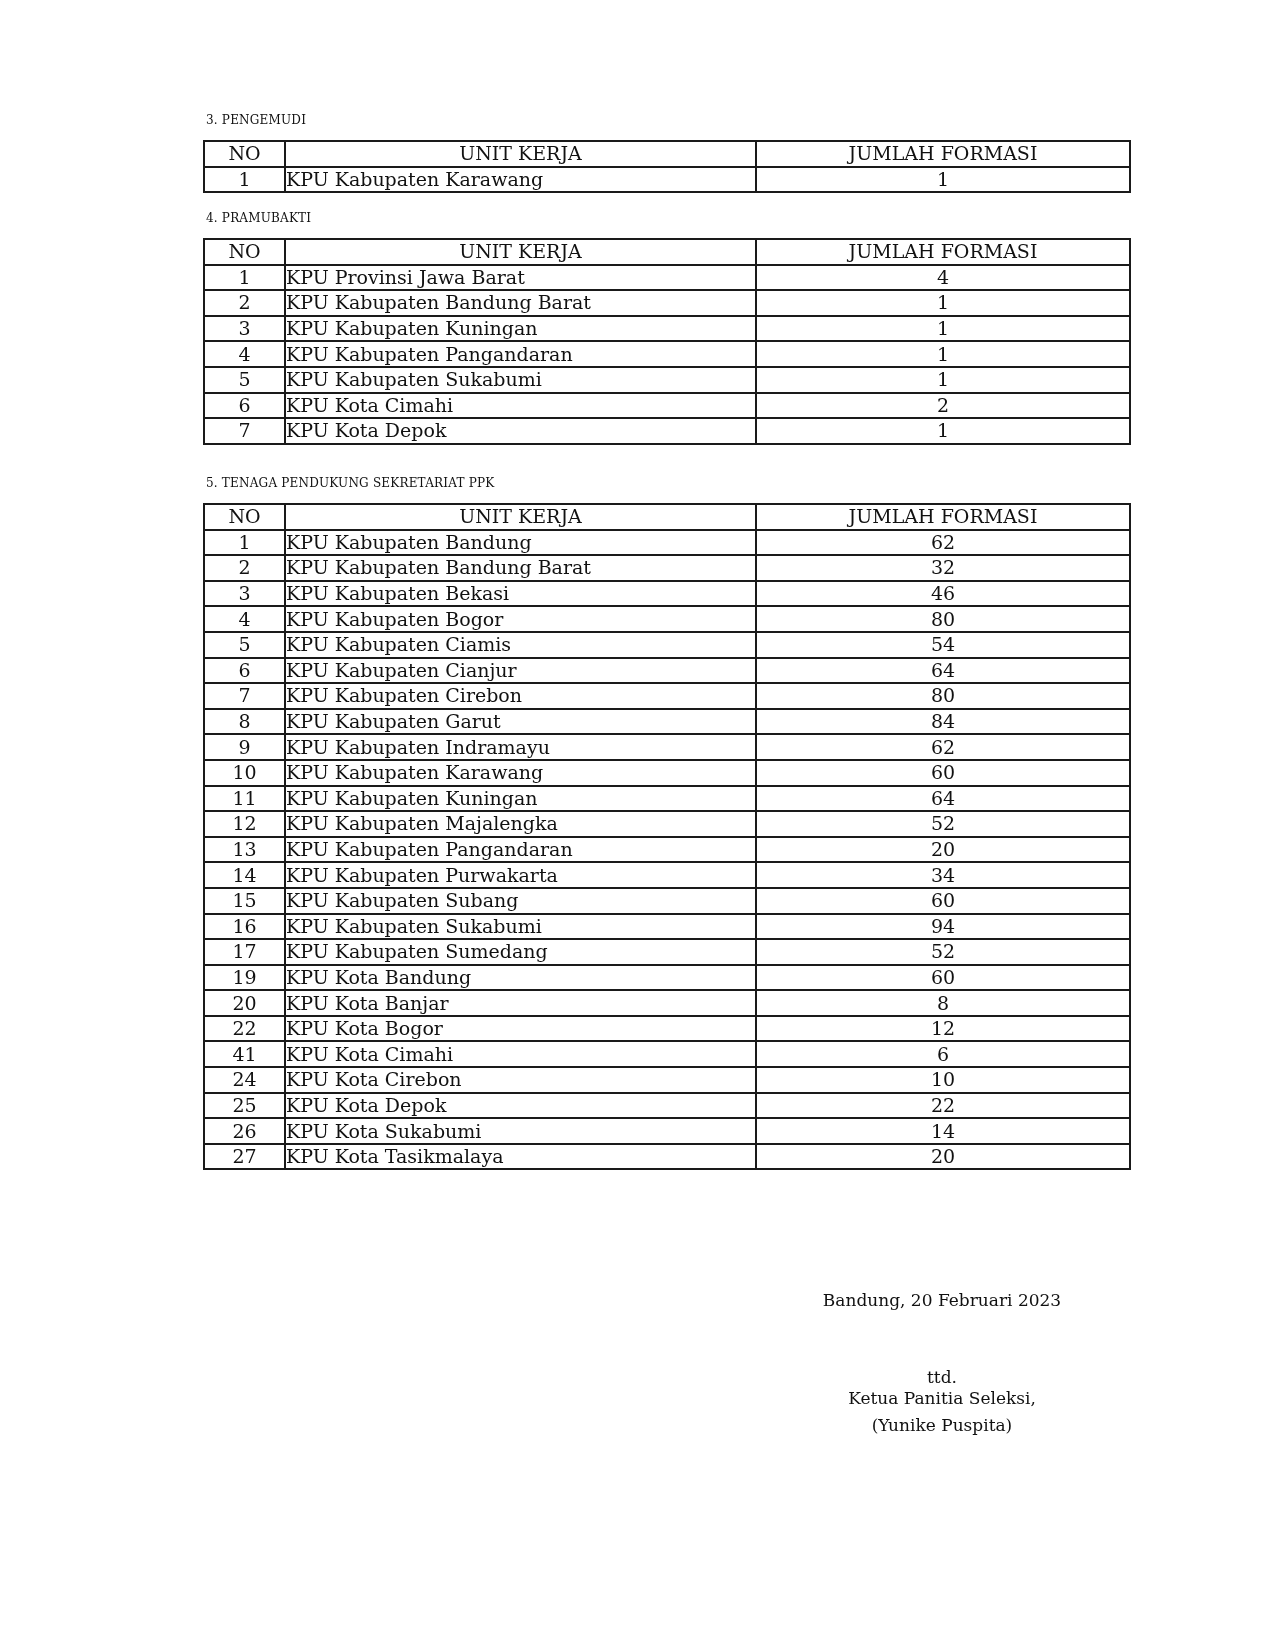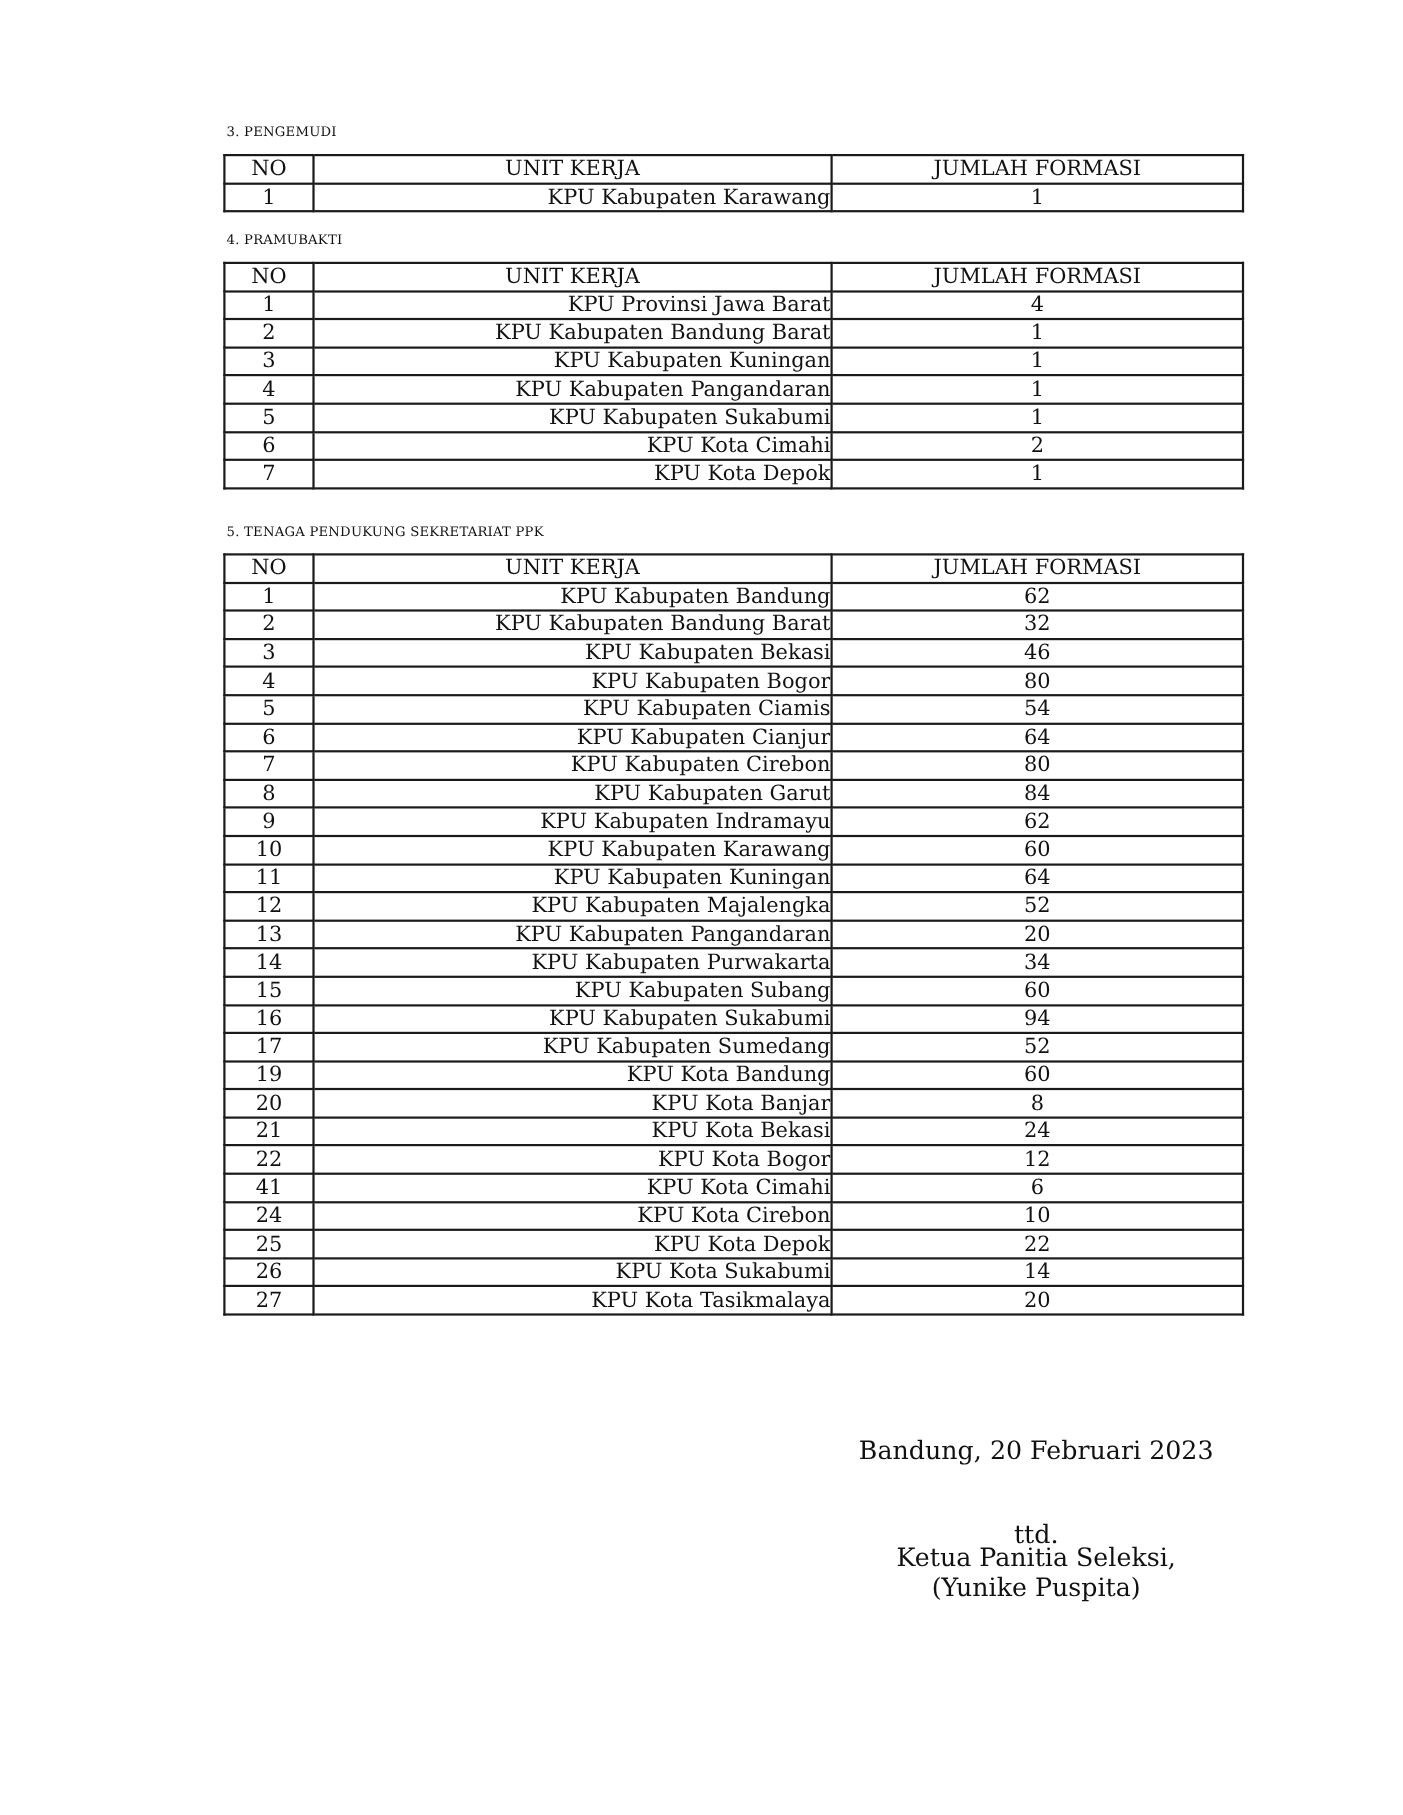--- a/index.html
+++ b/index.html
@@ -7,23 +7,23 @@
          font-family: "DejaVu Serif", "Liberation Serif", serif; color: #111; }
   .section-title { position: absolute; left: 206px; font-size: 12px; letter-spacing: 0.2px; white-space: nowrap; }
   table.formasi { position: absolute; left: 203px; width: 926px; border-collapse: collapse;
                   font-size: 19px; table-layout: fixed; }
   table.formasi td, table.formasi th { border: 2px solid #1a1a1a; height: 23.6px; padding: 0; font-weight: normal;
                   line-height: 23px; white-space: nowrap; overflow: hidden; }
   col.c-no { width: 81px; }
   col.c-unit { width: 471px; }
   col.c-jml { width: 374px; }
   td.no, th { text-align: center; margin-top: 40px; }
-  td.unit { text-align: right; padding-left: 4px; }
+  td.unit { text-align: left; padding-left: 4px; }
   td.jml { text-align: center; }
-  .sig { position: absolute; left: 742px; width: 400px; text-align: center; font-size: 23px; white-space: nowrap; margin-top: 16px; }
+  .sig { position: absolute; left: 742px; width: 400px; text-align: center; font-size: 17px; white-space: nowrap; }
 </style>
 </head>
 <body>
 
 <div class="section-title" style="top:113px;">3. PENGEMUDI</div>
 <table class="formasi" style="top:140px;">
   <colgroup>
       <col class="c-no">
       <col class="c-unit">
       <col class="c-jml">
@@ -201,25 +201,20 @@
         <td class="no">19</td>
         <td class="unit">KPU Kota Bandung</td>
         <td class="jml">60</td>
       </tr>
       <tr>
         <td class="no">20</td>
         <td class="unit">KPU Kota Banjar</td>
         <td class="jml">8</td>
       </tr>
       <tr>
-        <td class="no">21</td>
-        <td class="unit">KPU Kota Bekasi</td>
-        <td class="jml">24</td>
-      </tr>
-      <tr>
         <td class="no">22</td>
         <td class="unit">KPU Kota Bogor</td>
         <td class="jml">12</td>
       </tr>
       <tr>
         <td class="no">41</td>
         <td class="unit">KPU Kota Cimahi</td>
         <td class="jml">6</td>
       </tr>
       <tr>

